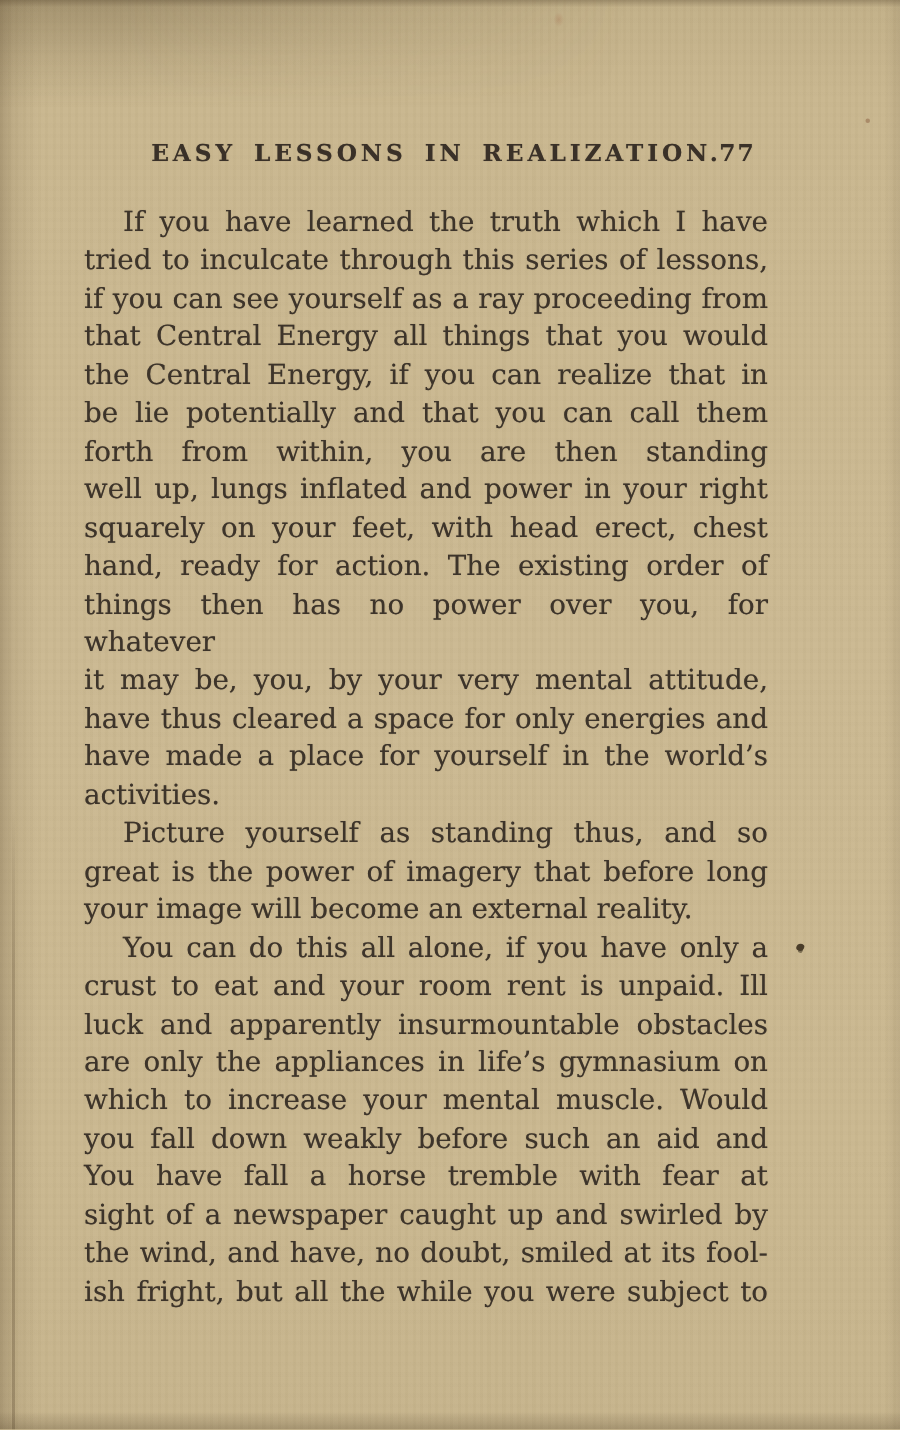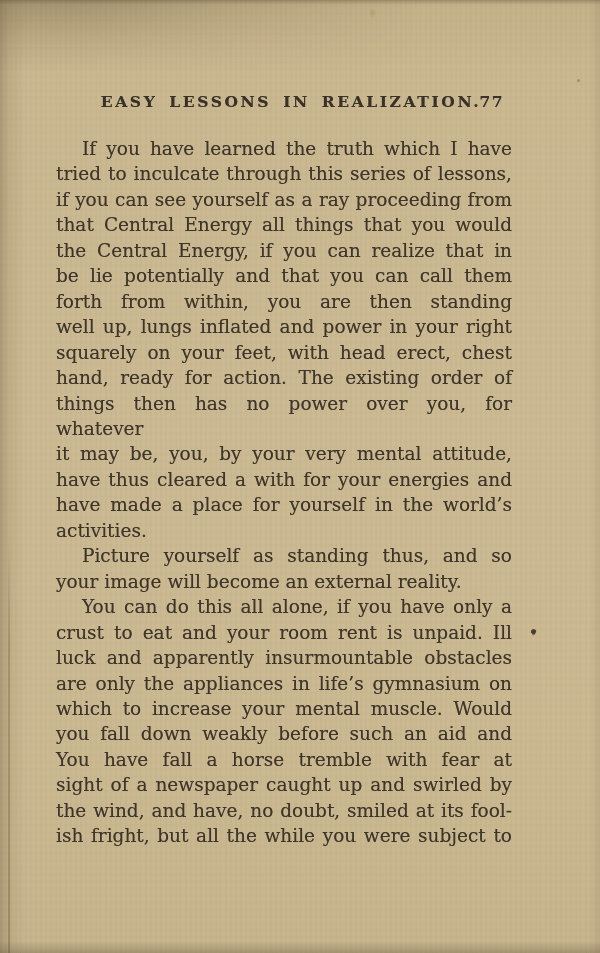--- a/index.html
+++ b/index.html
@@ -131,26 +131,27 @@
       <div class="line">if you can see yourself as a ray proceeding from</div>
       <div class="line">that Central Energy all things that you would</div>
       <div class="line">the Central Energy, if you can realize that in</div>
       <div class="line">be lie potentially and that you can call them</div>
       <div class="line">forth from within, you are then standing</div>
       <div class="line">well up, lungs inflated and power in your right</div>
       <div class="line">squarely on your feet, with head erect, chest</div>
       <div class="line">hand, ready for action.  The existing order of</div>
       <div class="line">things then has no power over you, for whatever</div>
       <div class="line">it may be, you, by your very mental attitude,</div>
-      <div class="line">have thus cleared a with for your energies and</div>
+      <div class="line">have thus cleared a space for only energies and</div>
       <div class="line">have made a place for yourself in the world’s</div>
       <div class="line last">activities.</div>
     </div>
     <div>
       <div class="line first">Picture yourself as standing thus, and so</div>
+      <div class="line">great is the power of imagery that before long</div>
       <div class="line last">your image will become an external reality.</div>
     </div>
     <div>
       <div class="line first">You can do this all alone, if you have only a</div>
       <div class="line">crust to eat and your room rent is unpaid.  Ill</div>
       <div class="line">luck and apparently insurmountable obstacles</div>
       <div class="line">are only the appliances in life’s gymnasium on</div>
       <div class="line">which to increase your mental muscle.  Would</div>
       <div class="line">you fall down weakly before such an aid and</div>
       <div class="line">You have fall a horse tremble with fear at</div>

